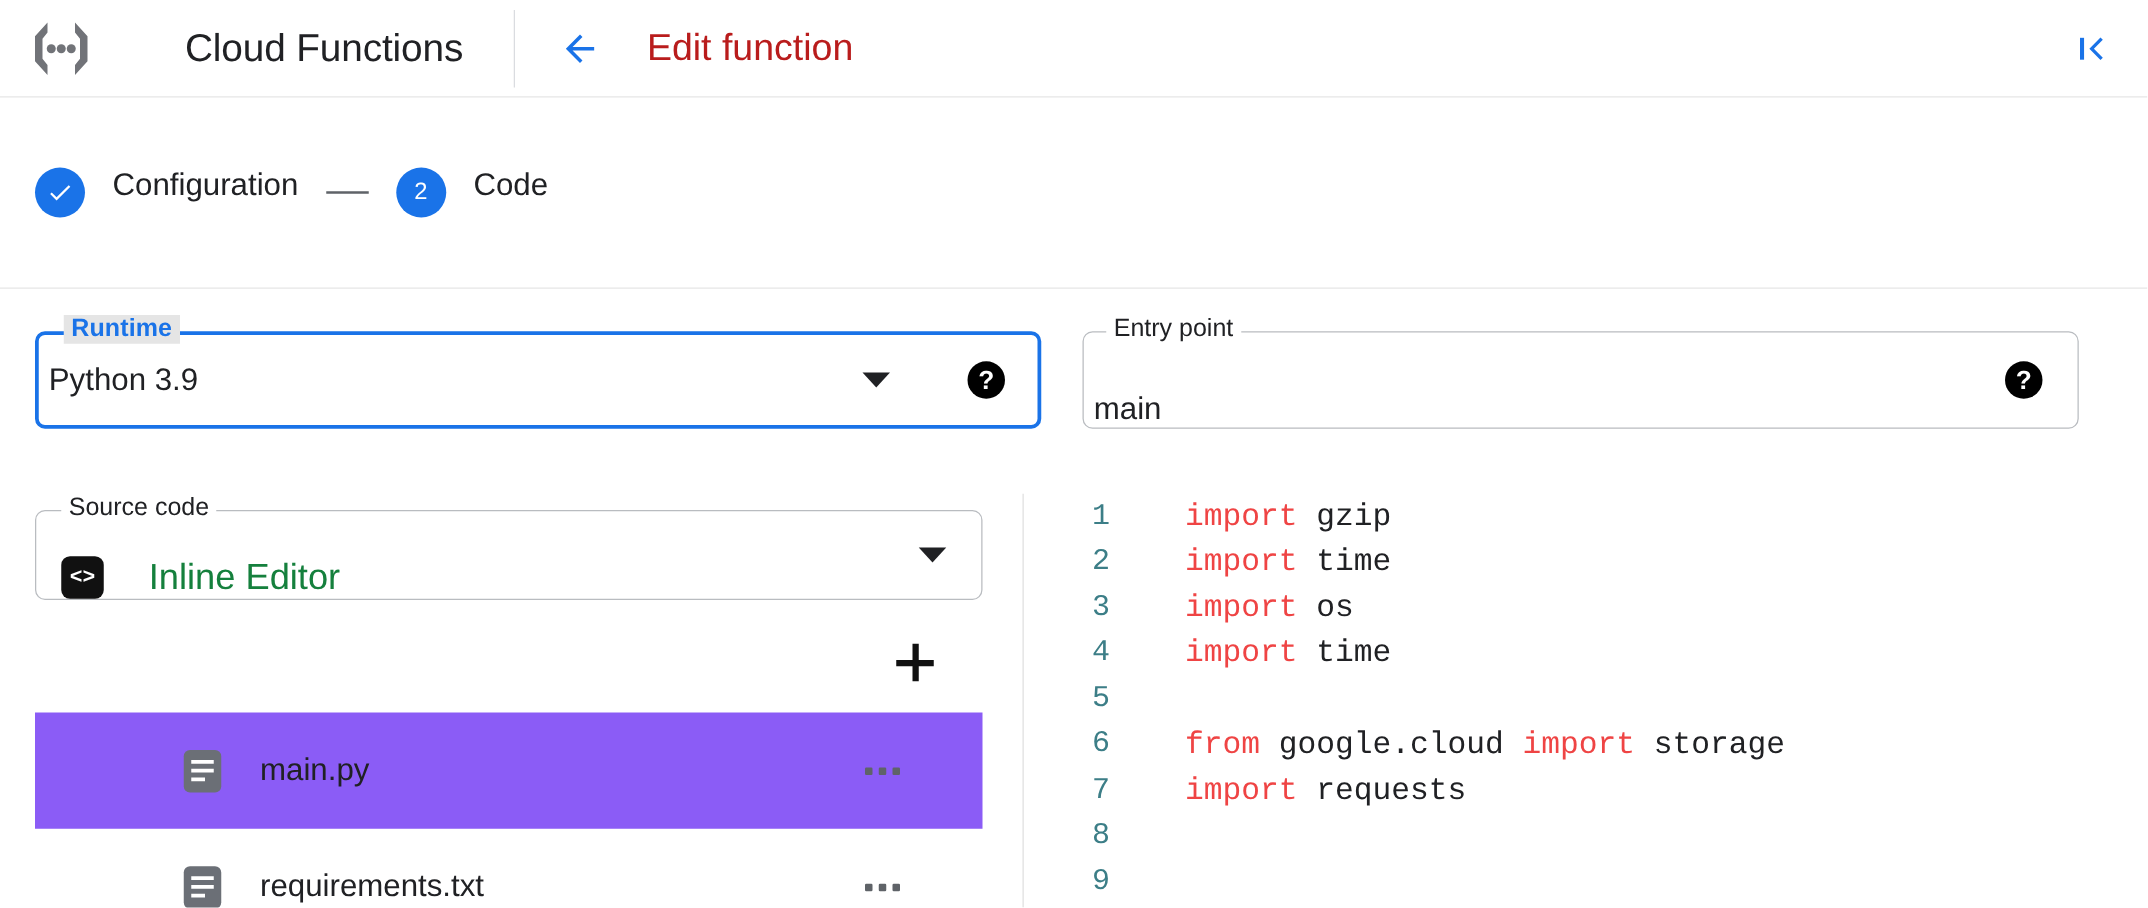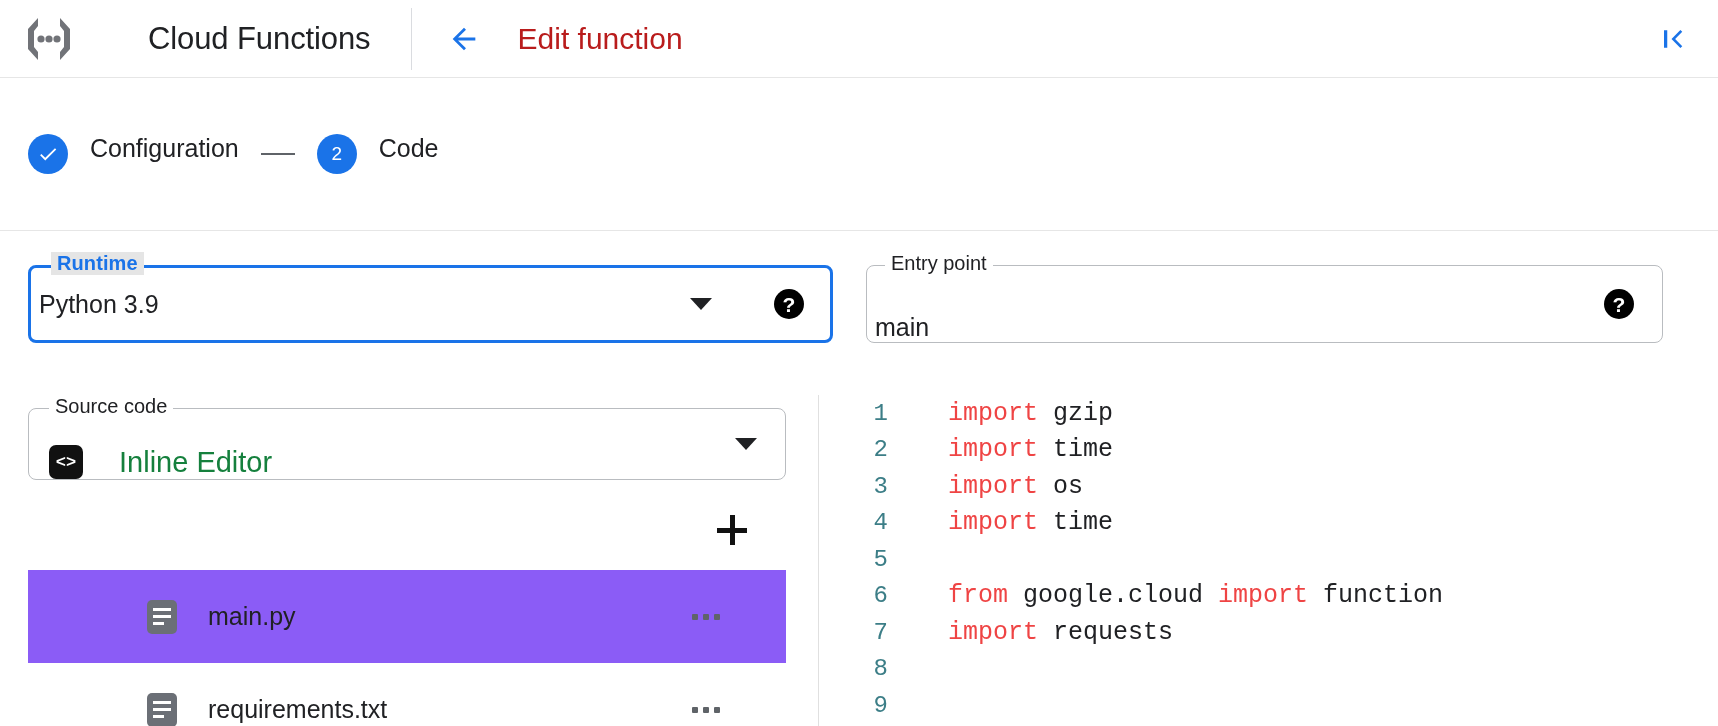--- a/index.html
+++ b/index.html
@@ -287,21 +287,21 @@
       <div class="code-line">
         <span class="ln">4</span>
         <span class="code"><span class="kw">import</span><span> time</span></span>
       </div>
       <div class="code-line">
         <span class="ln">5</span>
         <span class="code"></span>
       </div>
       <div class="code-line">
         <span class="ln">6</span>
-        <span class="code"><span class="kw">from</span><span> google.cloud </span><span class="kw">import</span><span> function</span></span>
+        <span class="code"><span class="kw">from</span><span> google.cloud </span><span class="kw">import</span><span> storage</span></span>
       </div>
       <div class="code-line">
         <span class="ln">7</span>
         <span class="code"><span class="kw">import</span><span> requests</span></span>
       </div>
       <div class="code-line">
         <span class="ln">8</span>
         <span class="code"></span>
       </div>
       <div class="code-line">

